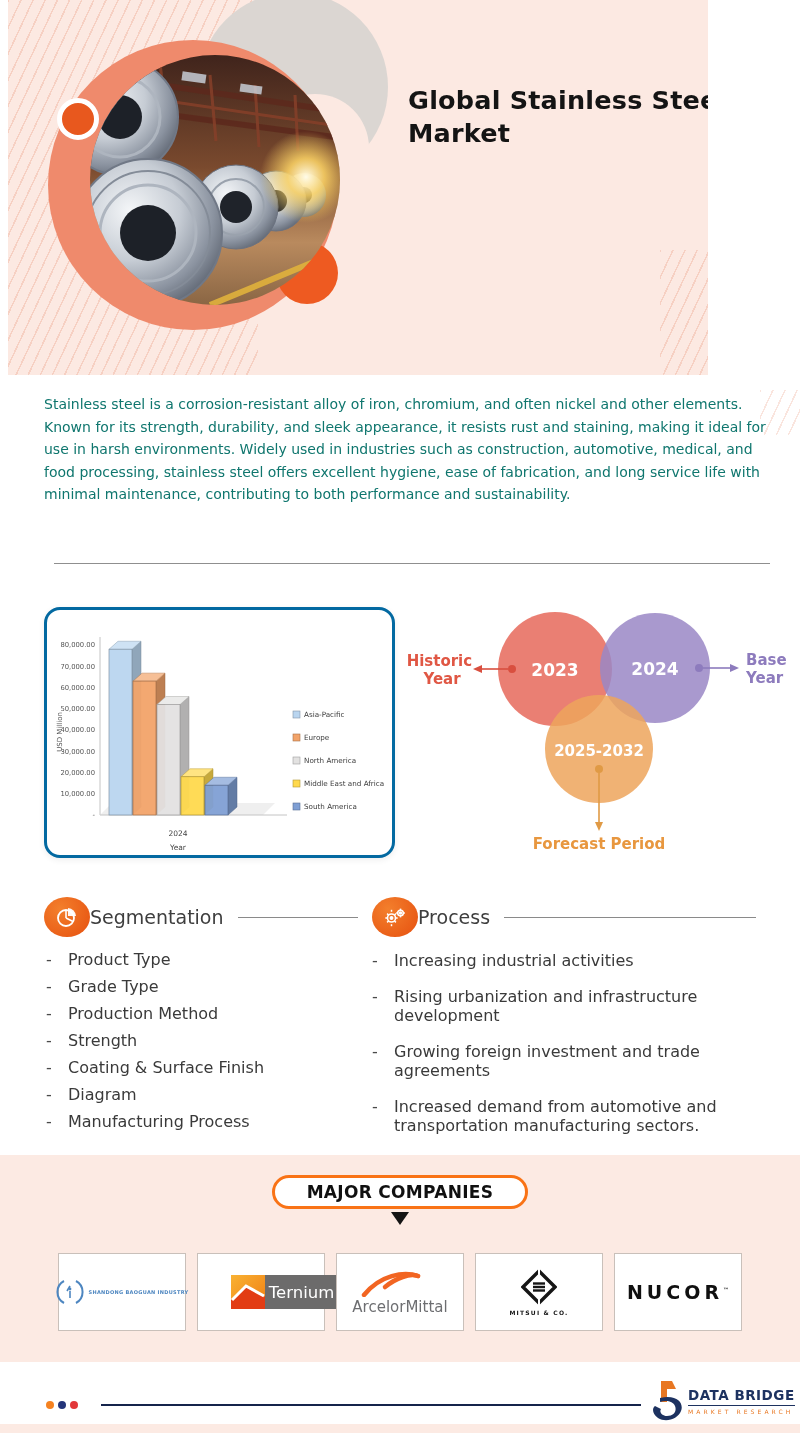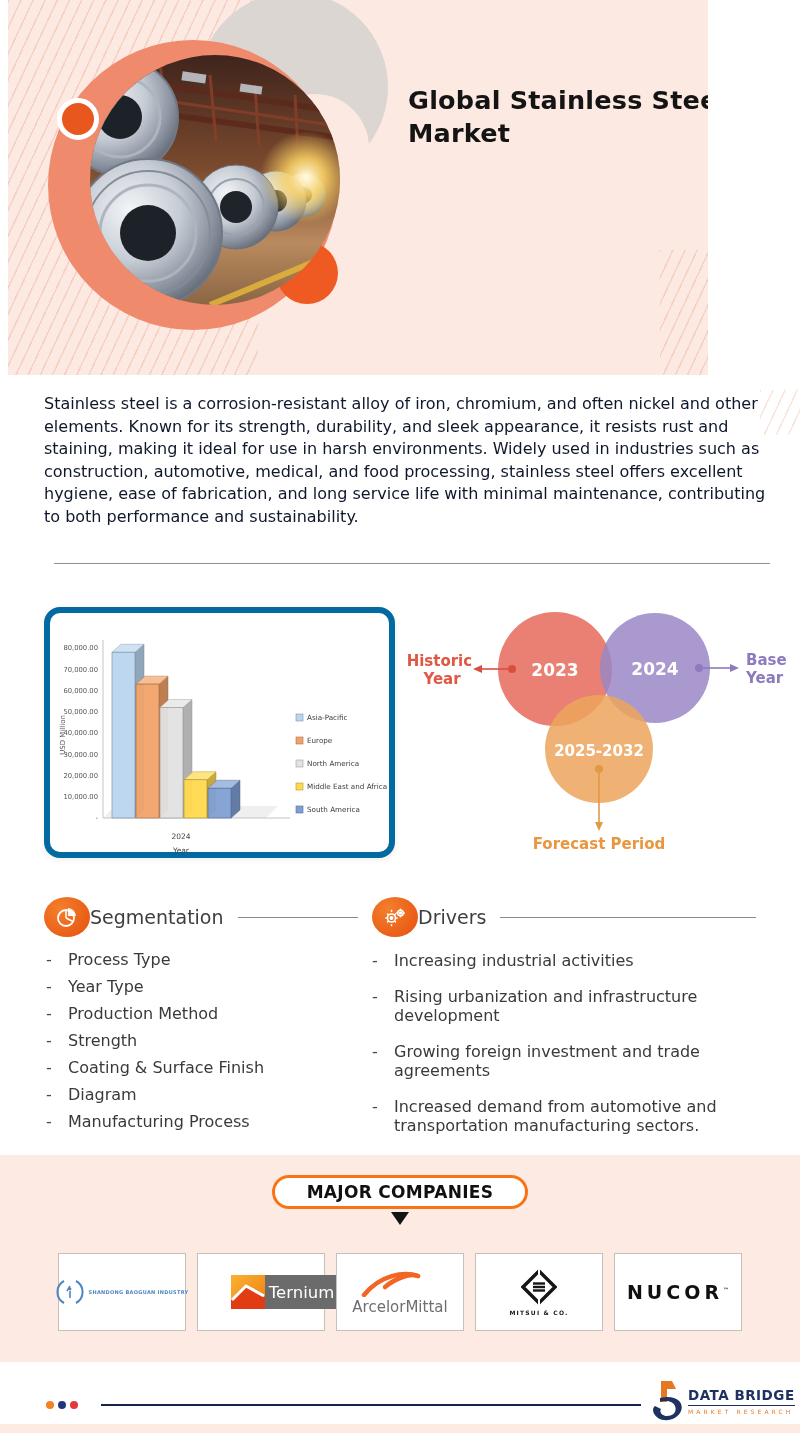--- a/index.html
+++ b/index.html
@@ -24,26 +24,26 @@
   .c-grayhole{ left:253px; top:94px; width:108px; height:108px; background:#fce9e2; }
   .c-salmon { left:40px;  top:40px;  width:290px; height:290px; background:#ef8a6c; }
   .c-orange-sm { left:49px; top:98px; width:42px; height:42px; background:#e8581e; border:5px solid #ffffff; }
   .c-orange-br { left:268px; top:242px; width:62px; height:62px; background:#ee5a21; }
   .hero-photo { position:absolute; left:82px; top:55px; width:250px; height:250px; border-radius:50%; overflow:hidden; }
 
   .hero-title { position:absolute; left:400px; top:84px; width:335px; font-size:25.5px; line-height:33px; font-weight:bold; color:#141414; letter-spacing:.2px; }
   .hero-sub   { position:absolute; left:400px; top:174px; width:374px; font-size:18.5px; line-height:27px; color:#2c2c2c; }
 
   
-  .intro { position:absolute; left:44px; top:18px; width:734px; font-size:16px; line-height:22.5px; color:#0f172a; }
+  .intro { position:absolute; left:44px; top:18px; width:734px; font-size:14px; line-height:22.5px; color:#0f766e; }
   .diagram-head { position:absolute; left:44px; top:188px; width:726px; display:flex; align-items:center; }
   .diagram-head .t { font-size:18px; font-weight:500; color:#3c3c3c; white-space:nowrap; }
   .diagram-head .rule { flex:1; height:1px; background:#8f8f8f; margin-left:10px; }
 
-  .chart-card { position:absolute; left:44px; top:232px; width:351px; height:251px; background:#ffffff; border:6px solid #0369a1; border-radius:16px; box-shadow:0 2px 6px rgba(0,0,0,.07);text-decoration:underline; }
+  .chart-card { position:absolute; left:44px; top:232px; width:351px; height:251px; background:#ffffff; border:3px solid #0369a1; border-radius:16px; box-shadow:0 2px 6px rgba(0,0,0,.07);text-decoration:underline; }
   .venn { position:absolute; left:408px; top:222px; width:390px; height:270px; }
 
   .col-header { position:absolute; display:flex; align-items:center; }
   .col-header .blob { width:46px; height:40px; border-radius:50%; background:radial-gradient(circle at 35% 30%, #f37f2c, #e6500f); display:flex; align-items:center; justify-content:center; flex:0 0 auto; }
   .col-header .lbl { margin-left:0; font-size:19px; color:#3e3e3e; white-space:nowrap; }
   .col-header .rule { flex:1; height:1px; background:#8a8a8a; margin-left:14px; margin-right:4px; }
   .seg-header { left:44px; top:522px; width:318px; }
   .drv-header { left:372px; top:522px; width:388px; }
 
   ul.dash { list-style:none; position:absolute; }
@@ -248,25 +248,25 @@
             <line x1="11" y1="13" x2="11" y2="5.5" stroke="#ffffff" stroke-width="1.6"></line>
             <line x1="11" y1="13" x2="18" y2="16.5" stroke="#ffffff" stroke-width="1.6"></line>
           </svg>
       </span>
       <span class="lbl">Segmentation</span>
       <span class="rule"></span>
     </div>
     <ul class="dash seg-list">
       <li>
           <span class="d">-</span>
-          <span>Process  Type</span>
-        </li>
-      <li>
-          <span class="d">-</span>
-          <span>Year Type</span>
+          <span>Product  Type</span>
+        </li>
+      <li>
+          <span class="d">-</span>
+          <span>Grade Type</span>
         </li>
       <li>
           <span class="d">-</span>
           <span>Production Method</span>
         </li>
       <li>
           <span class="d">-</span>
           <span>Strength</span>
         </li>
       <li>
@@ -304,21 +304,21 @@
               <line x1="12.5" y1="16" x2="13.9" y2="17.4"></line>
               <line x1="5.1" y1="17.4" x2="6.5" y2="16"></line>
               <line x1="12.5" y1="10" x2="13.9" y2="8.6"></line>
             <line x1="18.5" y1="3.6" x2="18.5" y2="5.2"></line>
               <line x1="18.5" y1="10.8" x2="18.5" y2="12.4"></line>
               <line x1="14.1" y1="8" x2="15.7" y2="8"></line>
               <line x1="21.3" y1="8" x2="22.9" y2="8"></line>
           </g>
         </svg>
       </span>
-      <span class="lbl">Drivers</span>
+      <span class="lbl">Process</span>
       <span class="rule"></span>
     </div>
     <ul class="dash drv-list">
       <li>
           <span class="d">-</span>
           <span>Increasing industrial activities</span>
         </li>
       <li>
           <span class="d">-</span>
           <span>Rising urbanization and infrastructure development</span>

